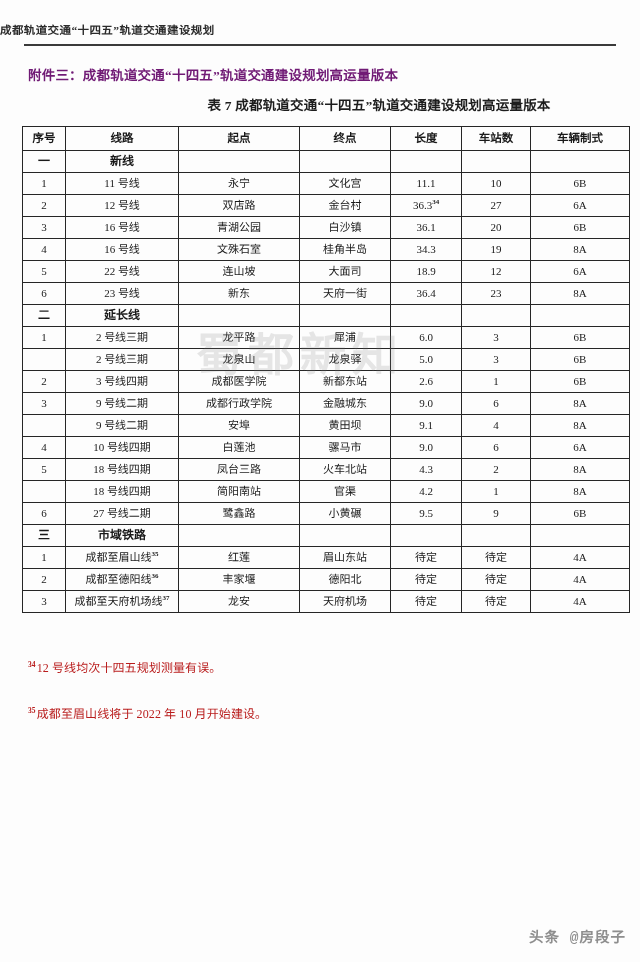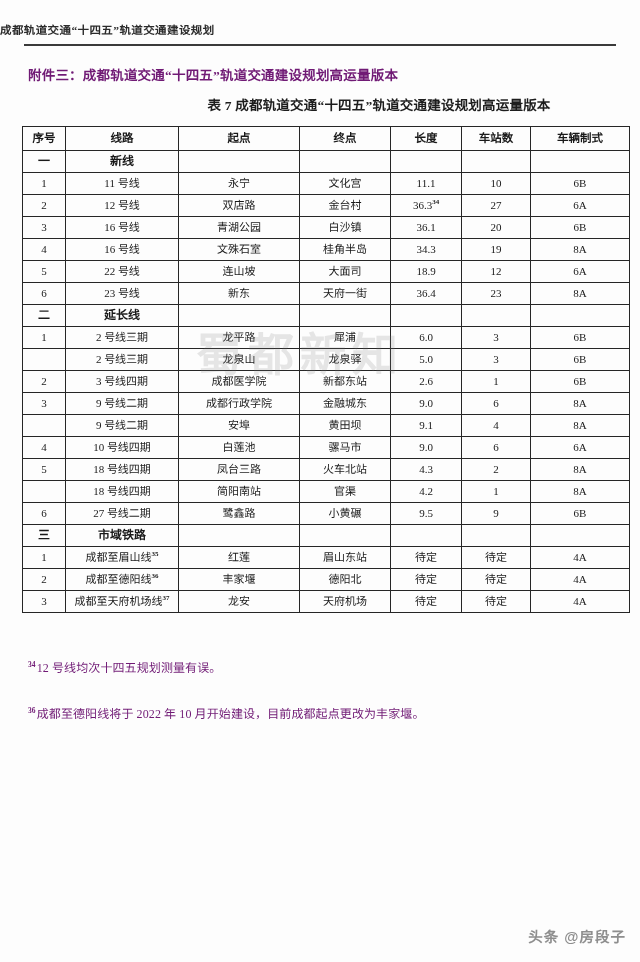--- a/index.html
+++ b/index.html
@@ -149,42 +149,42 @@
 
   
   .footnotes {
     position: absolute;
     top: 658px;
     left: 28px;
     width: 590px;
   }
   .footnote {
     font-size: 12px;
-    color: #701a75;
+    color: #b91c1c;
     margin-bottom: 28px;
     white-space: nowrap;
     letter-spacing: 0.1px;
   }
   .footnote .fmark {
     font-size: 7.5px;
     vertical-align: super;
     font-weight: bold;
     margin-right: 1px;
   }
 
   
   .source-mark {
     position: absolute;
     right: 14px;
     bottom: 16px;
     font-size: 14.5px;
     font-weight: bold;
     color: #8e8e8e;
     letter-spacing: 1px;
-    font-family: Liberation Sans, sans-serif;
+    font-family: Liberation Mono, monospace;
     margin-top: 28px;
   }
 </style>
 </head>
 <body>
 
 <div class="page">
 
   <div class="doc-header">
     <span class="doc-header-text">成都轨道交通“十四五”轨道交通建设规划</span>
@@ -400,18 +400,18 @@
             <td class="c-len num-cell">待定</td>
             <td class="c-sta num-cell">待定</td>
             <td class="c-veh num-cell">4A</td>
           </tr>
         </tbody>
     </table>
   </div>
 
   <div class="footnotes" id="footnotes">
       <div class="footnote"><span class="fmark">34</span><span>12 号线均次十四五规划测量有误。</span></div>
-      <div class="footnote"><span class="fmark">36</span><span>成都至德阳线将于 2022 年 10 月开始建设，目前成都起点更改为丰家堰。</span></div>
+      <div class="footnote"><span class="fmark">35</span><span>成都至眉山线将于 2022 年 10 月开始建设。</span></div>
     </div>
 
   <div class="source-mark">头条 @房段子</div>
 
 </div>
 
 </body></html>

